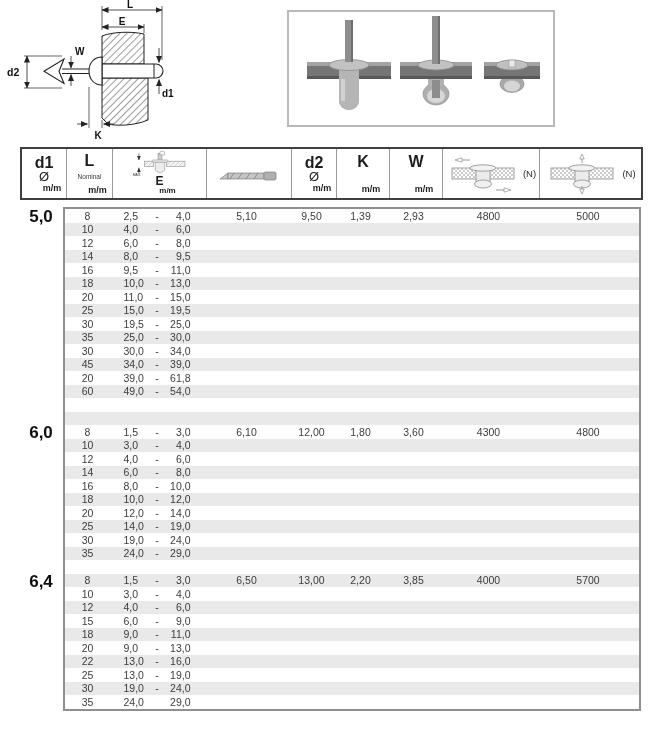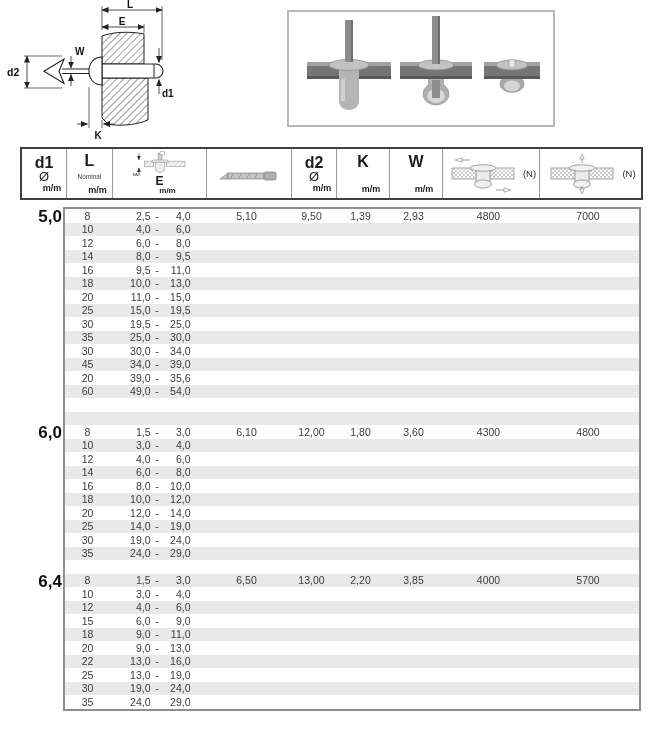--- a/index.html
+++ b/index.html
@@ -41,25 +41,25 @@
 
   
   .body-box{position:absolute;left:63px;top:207px;width:578px;
             border:2px solid var(--body_border);box-sizing:border-box;background:#fff;}
   .row{display:flex;height:13.5px;align-items:center;font-size:10.5px;color:var(--data_ink);}
   .row.alt{background:var(--stripe);}
   .c{text-align:center;}
   .cL{width:45px}.cE{width:94px;display:flex;justify-content:center;}
   .cDrill{width:85px}.cd2{width:45px}.cK{width:53px}.cW{width:53px}
   .cShear{width:97px}.cTensile{flex:1}
-  .emin{display:inline-block;width:27px;text-align:right;}
+  .emin{display:inline-block;width:27px;text-align:left;}
   .esep{display:inline-block;width:13px;text-align:center;}
   .emax{display:inline-block;width:27px;text-align:right;}
 
-  .glabel{position:absolute;left:20px;width:42px;height:17px;text-align:right;
+  .glabel{position:absolute;left:20px;width:42px;height:17px;text-align:center;
           font-weight:bold;font-size:17px;line-height:15px;color:#0e0e0e;}
 </style>
 </head>
 <body>
 
 <div class="page">
 
   <svg class="dim-drawing" viewBox="0 0 185 142">
     <defs>
       <pattern id="hatchA" width="5" height="5" patternUnits="userSpaceOnUse" patternTransform="rotate(45)">
@@ -269,21 +269,21 @@
         <div class="c cE">
           <span class="emin">2,5</span>
           <span class="esep">-</span>
           <span class="emax">4,0</span>
         </div>
         <div class="c cDrill">5,10</div>
         <div class="c cd2">9,50</div>
         <div class="c cK">1,39</div>
         <div class="c cW">2,93</div>
         <div class="c cShear">4800</div>
-        <div class="c cTensile">7000</div>
+        <div class="c cTensile">5000</div>
       </div>
       <div class="row alt">
         <div class="c cL">10</div>
         <div class="c cE">
           <span class="emin">4,0</span>
           <span class="esep">-</span>
           <span class="emax">6,0</span>
         </div>
         <div class="c cDrill"></div>
         <div class="c cd2"></div>
@@ -430,21 +430,21 @@
         <div class="c cK"></div>
         <div class="c cW"></div>
         <div class="c cShear"></div>
         <div class="c cTensile"></div>
       </div>
       <div class="row">
         <div class="c cL">20</div>
         <div class="c cE">
           <span class="emin">39,0</span>
           <span class="esep">-</span>
-          <span class="emax">35,6</span>
+          <span class="emax">61,8</span>
         </div>
         <div class="c cDrill"></div>
         <div class="c cd2"></div>
         <div class="c cK"></div>
         <div class="c cW"></div>
         <div class="c cShear"></div>
         <div class="c cTensile"></div>
       </div>
       <div class="row alt">
         <div class="c cL">60</div>

